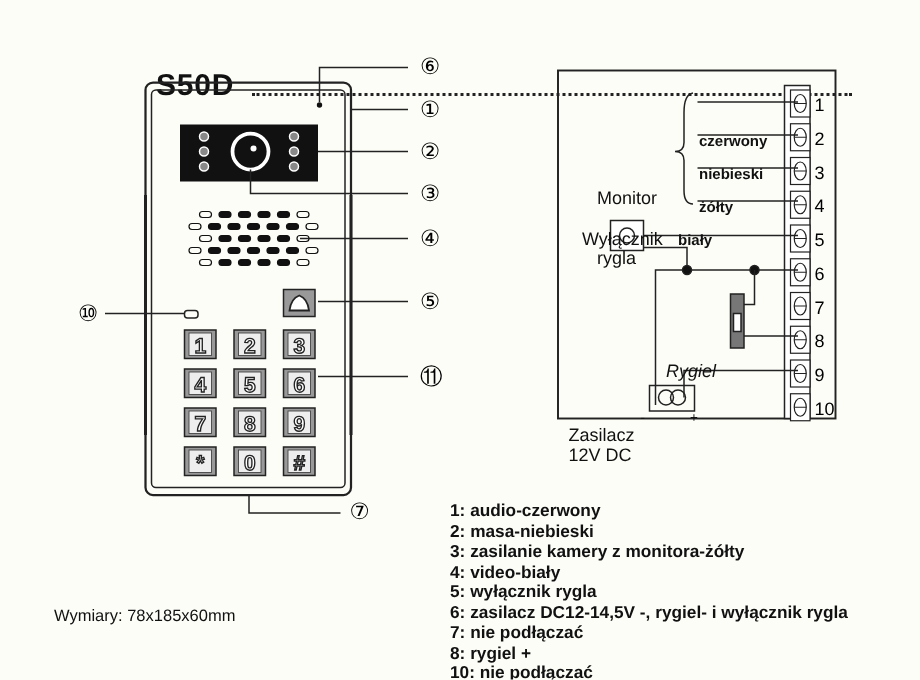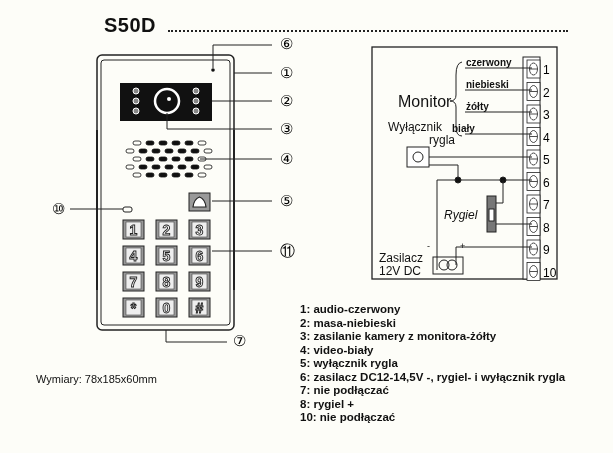--- a/index.html
+++ b/index.html
@@ -1,17 +1,17 @@
 <!DOCTYPE html>
 <html><head>
 <meta charset="utf-8">
 <style>
   html,body{margin:0;padding:0;}
   body{width:613px;height:453px;background:#fdfdf8;position:relative;overflow:hidden;font-family:"Liberation Sans",sans-serif;color:#111;}
-  .abs{position:absolute;}
+  .abs{position:absolute;margin-top:32px;}
   #title{left:104px;top:14px;font-size:20px;font-weight:bold;letter-spacing:0.5px;}
   #title-dots{left:168px;top:30px;width:400px;border-bottom:2px dotted #222;}
   svg{position:absolute;left:0;top:0;}
   .legend{left:300px;top:303px;font-size:11.5px;font-weight:bold;line-height:13.5px;}
   .legend div{white-space:nowrap;}
   #dims{left:36px;top:373px;font-size:11px;}
   .lbl{font-size:11px;}
   .wl{font-size:10px;font-weight:bold;}
   .cal{font-size:12px;}
 </style>
@@ -238,27 +238,27 @@
       <line x1="496" y1="224" x2="532" y2="224"></line>
 
       <polyline points="456,265 456,247 532,247" fill="none"></polyline>
       <rect x="433" y="257" width="30" height="17" fill="none"></rect>
       <circle cx="444" cy="265" r="5" fill="none"></circle>
       <circle cx="452" cy="265" r="5" fill="none"></circle>
     </g>
   </g>
 </svg>
 
-<div class="abs lbl" style="left:398px;top:93px;font-size:16px;">Monitor</div>
+<div class="abs lbl" style="left:398px;top:93px;font-size:12px;">Monitor</div>
 <div class="abs wl" style="left:466px;top:57px;">czerwony</div>
 <div class="abs wl" style="left:466px;top:79px;">niebieski</div>
 <div class="abs wl" style="left:466px;top:101px;">żółty</div>
 <div class="abs wl" style="left:452px;top:123px;">biały</div>
 <div class="abs cal" style="left:388px;top:120px;">Wyłącznik</div>
-<div class="abs cal" style="left:429px;top:133px;">rygla</div>
+<div class="abs cal" style="left:398px;top:133px;">rygla</div>
 <div class="abs cal" style="left:444px;top:208px;font-style:italic;">Rygiel</div>
 <div class="abs cal" style="left:379px;top:251px;">Zasilacz</div>
 <div class="abs cal" style="left:379px;top:264px;">12V DC</div>
 <div class="abs" style="left:427px;top:241px;font-size:9px;">-</div>
 <div class="abs" style="left:460px;top:241px;font-size:9px;">+</div>
 
 <div class="abs legend">
   <div>1: audio-czerwony</div>
   <div>2: masa-niebieski</div>
   <div>3: zasilanie kamery z monitora-żółty</div>

